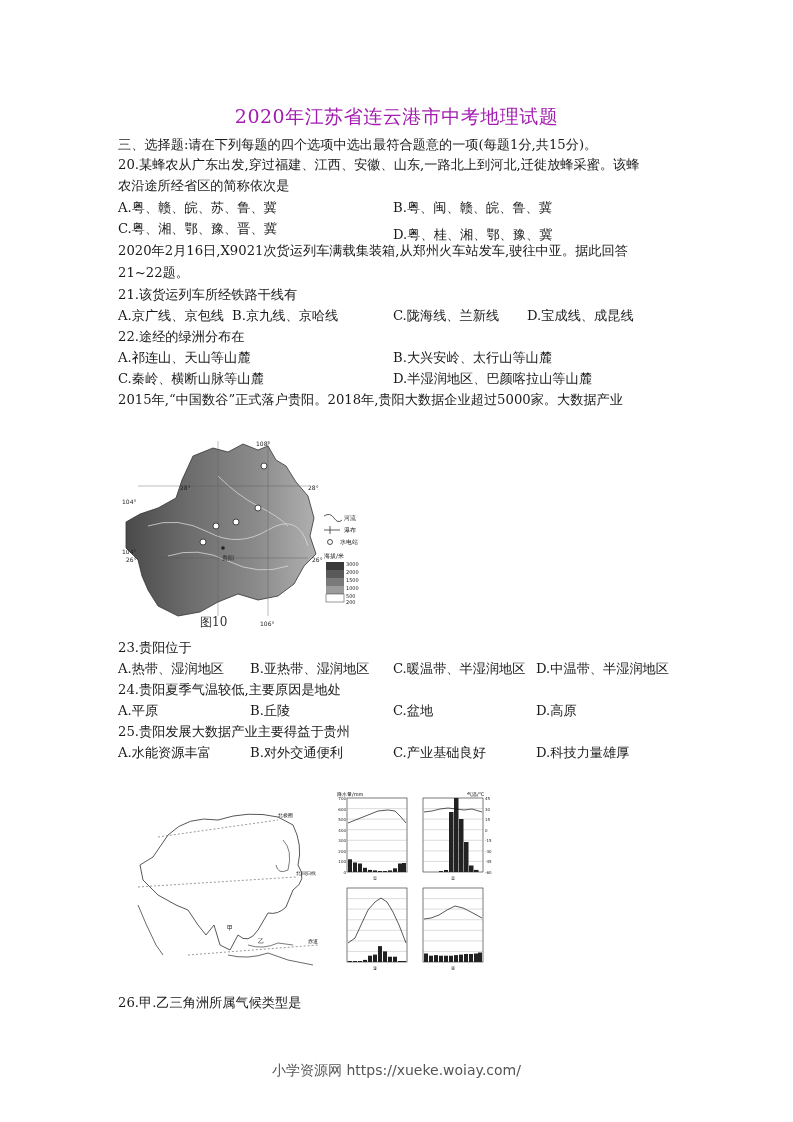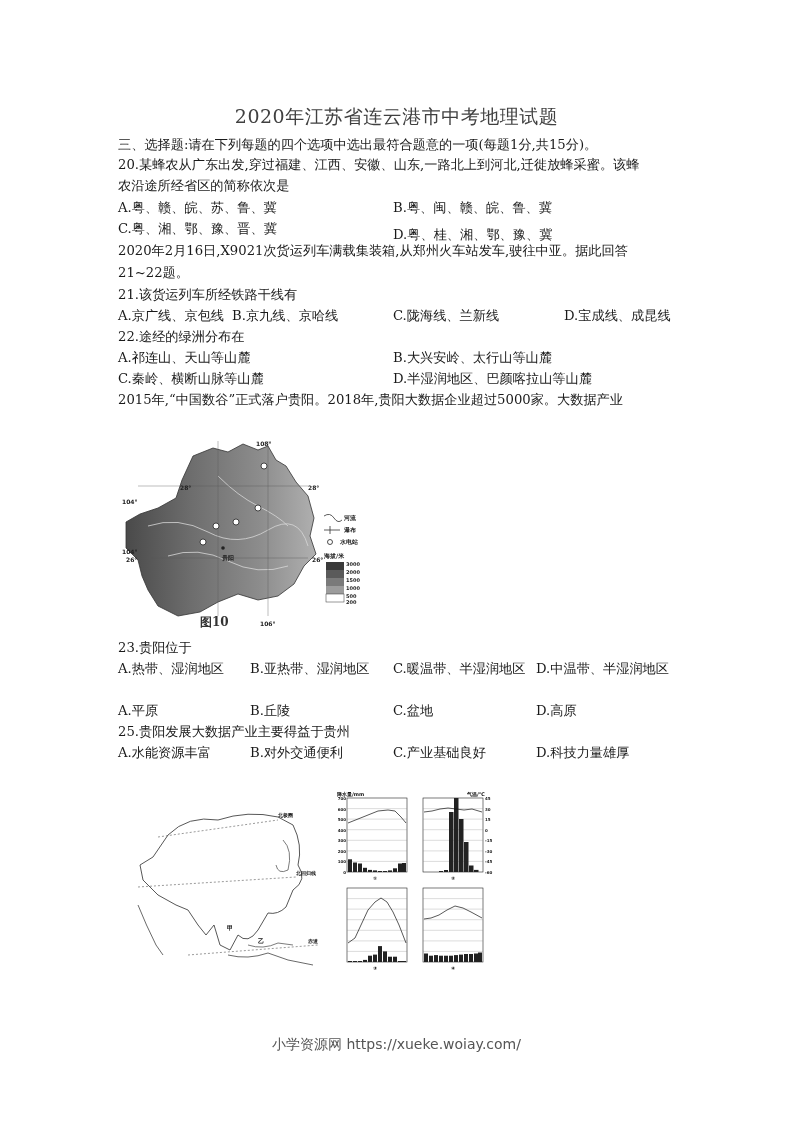--- a/index.html
+++ b/index.html
@@ -4,31 +4,31 @@
 <style>
   html, body { margin: 0; padding: 0; background: #ffffff; }
   body {
     width: 793px; height: 1122px; position: relative; overflow: hidden;
     font-family: "DejaVu Serif", "Liberation Serif", serif;
     color: #1a1a1a;
   }
   .page { position: absolute; left: 0; top: 0; width: 793px; height: 1122px; }
   .title {
     position: absolute; top: 104px; left: 0; width: 793px; text-align: center;
-    font-size: 19px; letter-spacing: 0.5px; color: #404040;
+    font-size: 19px; letter-spacing: 0.5px; color: #a21caf;
   }
   .line {
     position: absolute; left: 118px; font-size: 13.2px; line-height: 20px;
     white-space: nowrap; color: #1a1a1a;
   }
   .opt { position: absolute; font-size: 13.2px; white-space: nowrap; line-height: 20px; text-align: right; }
-  .fig { position: absolute; font-weight: bold; }
+  .fig { position: absolute; }
   .caption { position: absolute; font-size: 12px; color: #333; }
   .footer {
-    position: absolute; top: 1036px; left: 0; width: 793px; text-align: center;
+    position: absolute; top: 1062px; left: 0; width: 793px; text-align: center;
     font-family: "DejaVu Sans", "Liberation Sans", sans-serif;
     font-size: 14px; color: #555;
   }
   svg text { font-family: "DejaVu Sans", "Liberation Sans", sans-serif; }
 </style>
 </head>
 <body>
 
 <div class="page">
 
@@ -43,21 +43,21 @@
   <div class="opt" style="top:219px;left:118px">C.粤、湘、鄂、豫、晋、冀</div>
   <div class="opt" style="top:225px;left:393px">D.粤、桂、湘、鄂、豫、冀</div>
 
   <div class="line" style="top:241px">2020年2月16日,X9021次货运列车满载集装箱,从郑州火车站发车,驶往中亚。据此回答</div>
   <div class="line" style="top:263px">21~22题。</div>
 
   <div class="line" style="top:285px">21.该货运列车所经铁路干线有</div>
   <div class="opt" style="top:306px;left:118px">A.京广线、京包线</div>
   <div class="opt" style="top:306px;left:232px">B.京九线、京哈线</div>
   <div class="opt" style="top:306px;left:393px">C.陇海线、兰新线</div>
-  <div class="opt" style="top:306px;left:564px">D.宝成线、成昆线</div>
+  <div class="opt" style="top:306px;left:527px">D.宝成线、成昆线</div>
 
   <div class="line" style="top:327px">22.途经的绿洲分布在</div>
   <div class="opt" style="top:348px;left:118px">A.祁连山、天山等山麓</div>
   <div class="opt" style="top:348px;left:393px">B.大兴安岭、太行山等山麓</div>
   <div class="opt" style="top:369px;left:118px">C.秦岭、横断山脉等山麓</div>
   <div class="opt" style="top:369px;left:393px">D.半湿润地区、巴颜喀拉山等山麓</div>
 
   <div class="line" style="top:390px">2015年,“中国数谷”正式落户贵阳。2018年,贵阳大数据企业超过5000家。大数据产业</div>
 
   <div class="fig" style="left:118px;top:436px;width:250px;height:195px">
@@ -121,20 +121,21 @@
     </svg>
     <div class="caption" style="left:82px;top:178px">图10</div>
   </div>
 
   <div class="line" style="top:638px">23.贵阳位于</div>
   <div class="opt" style="top:659px;left:118px">A.热带、湿润地区</div>
   <div class="opt" style="top:659px;left:250px">B.亚热带、湿润地区</div>
   <div class="opt" style="top:659px;left:393px">C.暖温带、半湿润地区</div>
   <div class="opt" style="top:659px;left:536px">D.中温带、半湿润地区</div>
 
+  <div class="line" style="top:680px">24.贵阳夏季气温较低,主要原因是地处</div>
   <div class="opt" style="top:701px;left:118px">A.平原</div>
   <div class="opt" style="top:701px;left:250px">B.丘陵</div>
   <div class="opt" style="top:701px;left:393px">C.盆地</div>
   <div class="opt" style="top:701px;left:536px">D.高原</div>
 
   <div class="line" style="top:722px">25.贵阳发展大数据产业主要得益于贵州</div>
   <div class="opt" style="top:743px;left:118px">A.水能资源丰富</div>
   <div class="opt" style="top:743px;left:250px">B.对外交通便利</div>
   <div class="opt" style="top:743px;left:393px">C.产业基础良好</div>
   <div class="opt" style="top:743px;left:536px">D.科技力量雄厚</div>
@@ -288,15 +289,16 @@
         <text x="150" y="31.1">15</text>
         <text x="150" y="41.7">0</text>
         <text x="150" y="52.3">-15</text>
         <text x="150" y="62.9">-30</text>
         <text x="150" y="73.4">-45</text>
         <text x="150" y="84">-60</text>
       </g>
     </svg>
   </div>
 
+  <div class="line" style="top:993px">26.甲.乙三角洲所属气候类型是</div>
 
   <div class="footer">小学资源网 https://xueke.woiay.com/</div>
 </div>
 
 </body></html>

